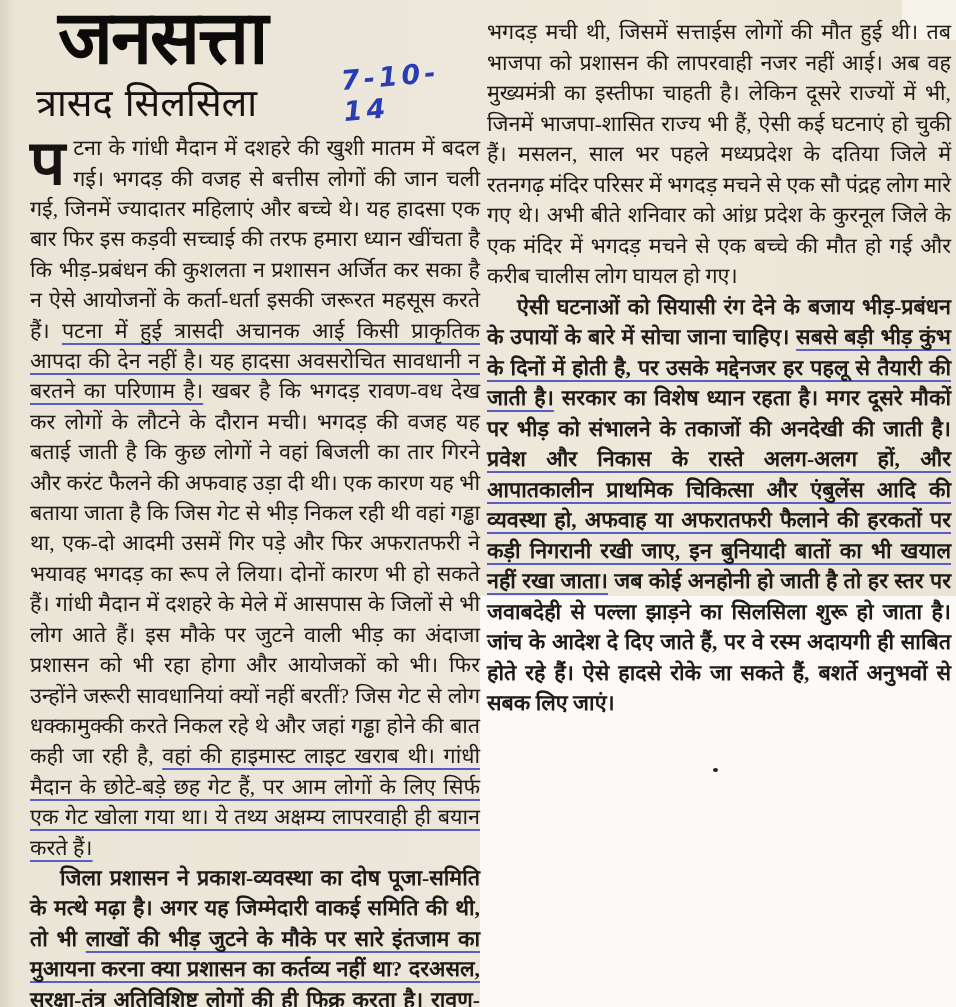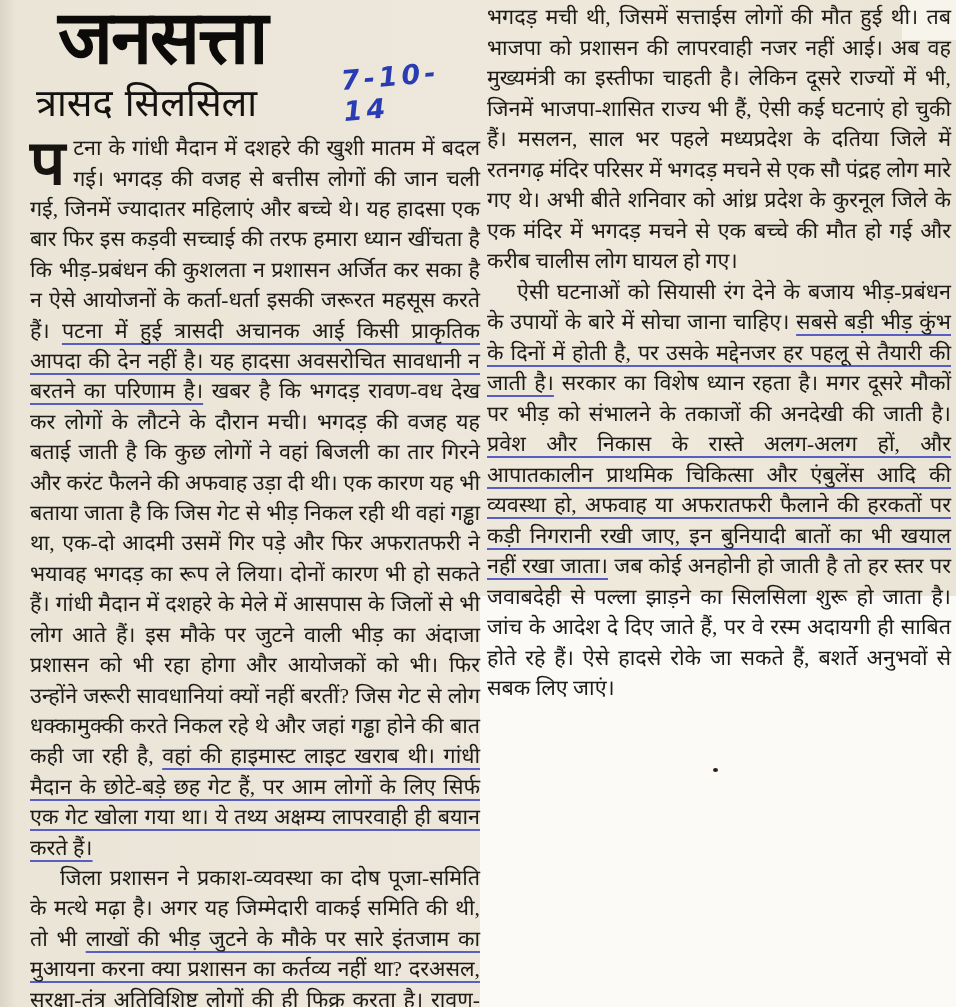--- a/index.html
+++ b/index.html
@@ -18,21 +18,21 @@
     position:absolute; left:480px; top:596px; width:476px; height:411px;
     background:#fbfaf6;
   }
   .white-corner {
     position:absolute; left:902px; top:0; width:54px; height:40px;
     background:#f7f4ec;
   }
 
   .left-col { position:absolute; left:30px; top:2px; width:450px; }
   .right-col {
-    position:absolute; left:487px; top:2px; width:464px;
+    position:absolute; left:487px; top:17px; width:464px;
     font-size:21.5px; line-height:30.5px; text-align:justify; color:#1d1b18;
   }
 
   .masthead {
     margin:0 0 0 28px; font-size:74px; line-height:0.95;
     font-weight:bold; letter-spacing:-2px; color:#0c0b0a;
     font-family:"DejaVu Sans","Liberation Sans",sans-serif;
   }
   .handwritten-date {
     position:absolute; left:312px; top:57px;
@@ -44,21 +44,21 @@
     margin:12px 0 0 6px; font-size:38px; line-height:1.05;
     font-weight:normal; color:#141210;
     font-family:"DejaVu Sans","Liberation Sans",sans-serif;
   }
 
   .body-text {
     margin-top:9px; font-size:21.5px; line-height:30.4px;
     text-align:justify; color:#1d1b18;
   }
   .body-text p, .right-col p { margin:0; }
-  p.indented { text-indent:30px; }
+  p.indented { text-indent:30px;font-weight:bold; }
 
   .dropcap {
     float:left; font-size:62px; line-height:52px; padding:4px 8px 0 0;
     font-weight:bold; color:#161310;
     font-family:"DejaVu Sans","Liberation Sans",sans-serif;
   }
 
   .pen-u {
     text-decoration:underline;
     text-decoration-color:#585ec2;

